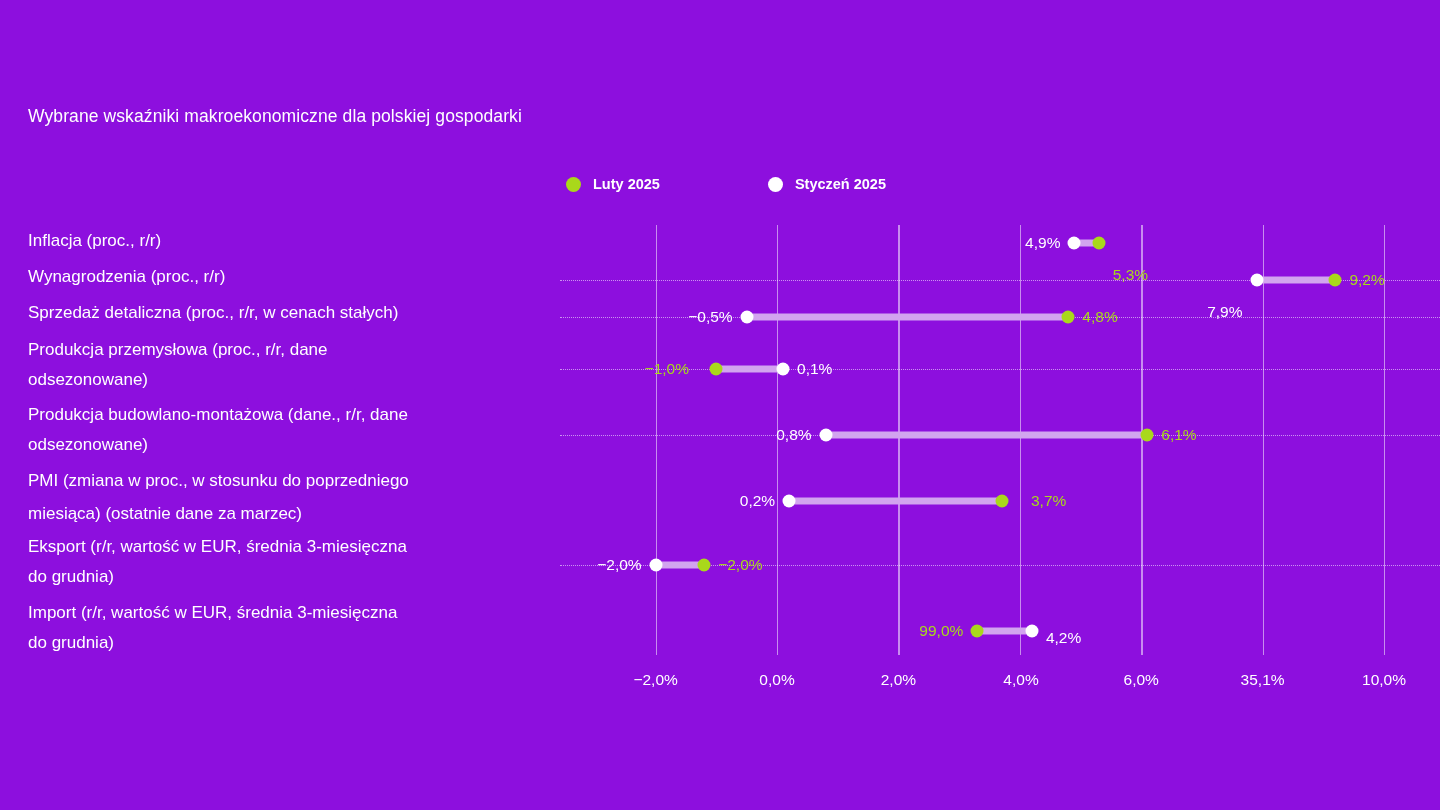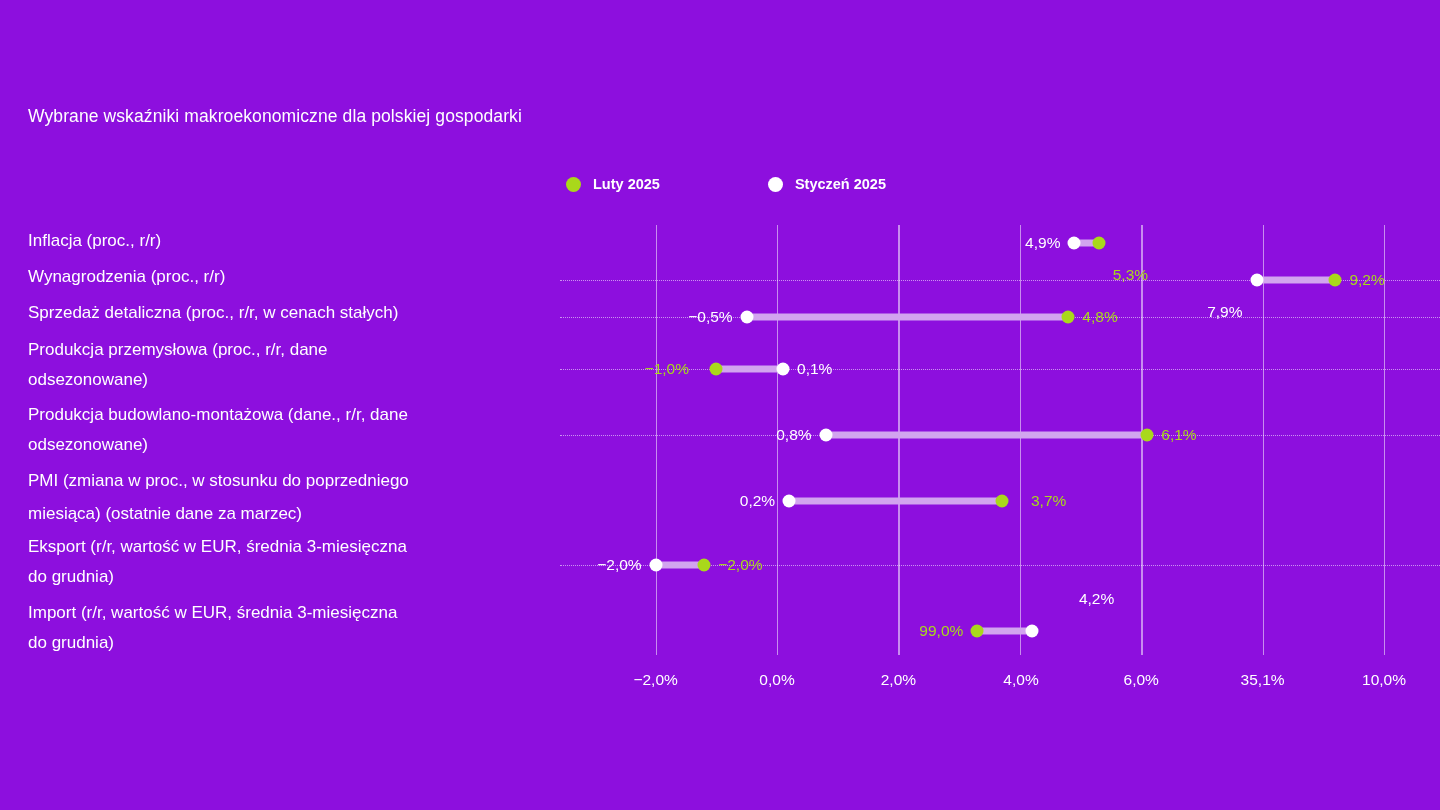--- a/index.html
+++ b/index.html
@@ -215,15 +215,15 @@
     <div class="vallabel green" style="left: 471px; top: 501px;">3,7%</div>
     <div class="hgrid" style="top: 565px;"></div>
     <div class="row-connector" style="left: 95.6px; width: 48.56px; top: 565px;"></div>
     <div class="dot dot-prev" style="left: 95.6px; top: 565px;"></div>
     <div class="dot dot-curr" style="left: 144.16px; top: 565px;"></div>
     <div class="vallabel white left" style="left: 81.6px; top: 565px;">−2,0%</div>
     <div class="vallabel green" style="left: 158.16px; top: 565px;">−2,0%</div>
     <div class="row-connector" style="left: 417.31px; width: 54.63px; top: 631px;"></div>
     <div class="dot dot-prev" style="left: 471.94px; top: 631px;"></div>
     <div class="dot dot-curr" style="left: 417.31px; top: 631px;"></div>
-    <div class="vallabel white" style="left: 485.94px; top: 599px; margin-left: 33px;">4,2%</div>
+    <div class="vallabel white" style="left: 485.94px; top: 638px;">4,2%</div>
     <div class="vallabel green left" style="left: 403.31px; top: 631px;">99,0%</div>
   </div>
 
 </body></html>

